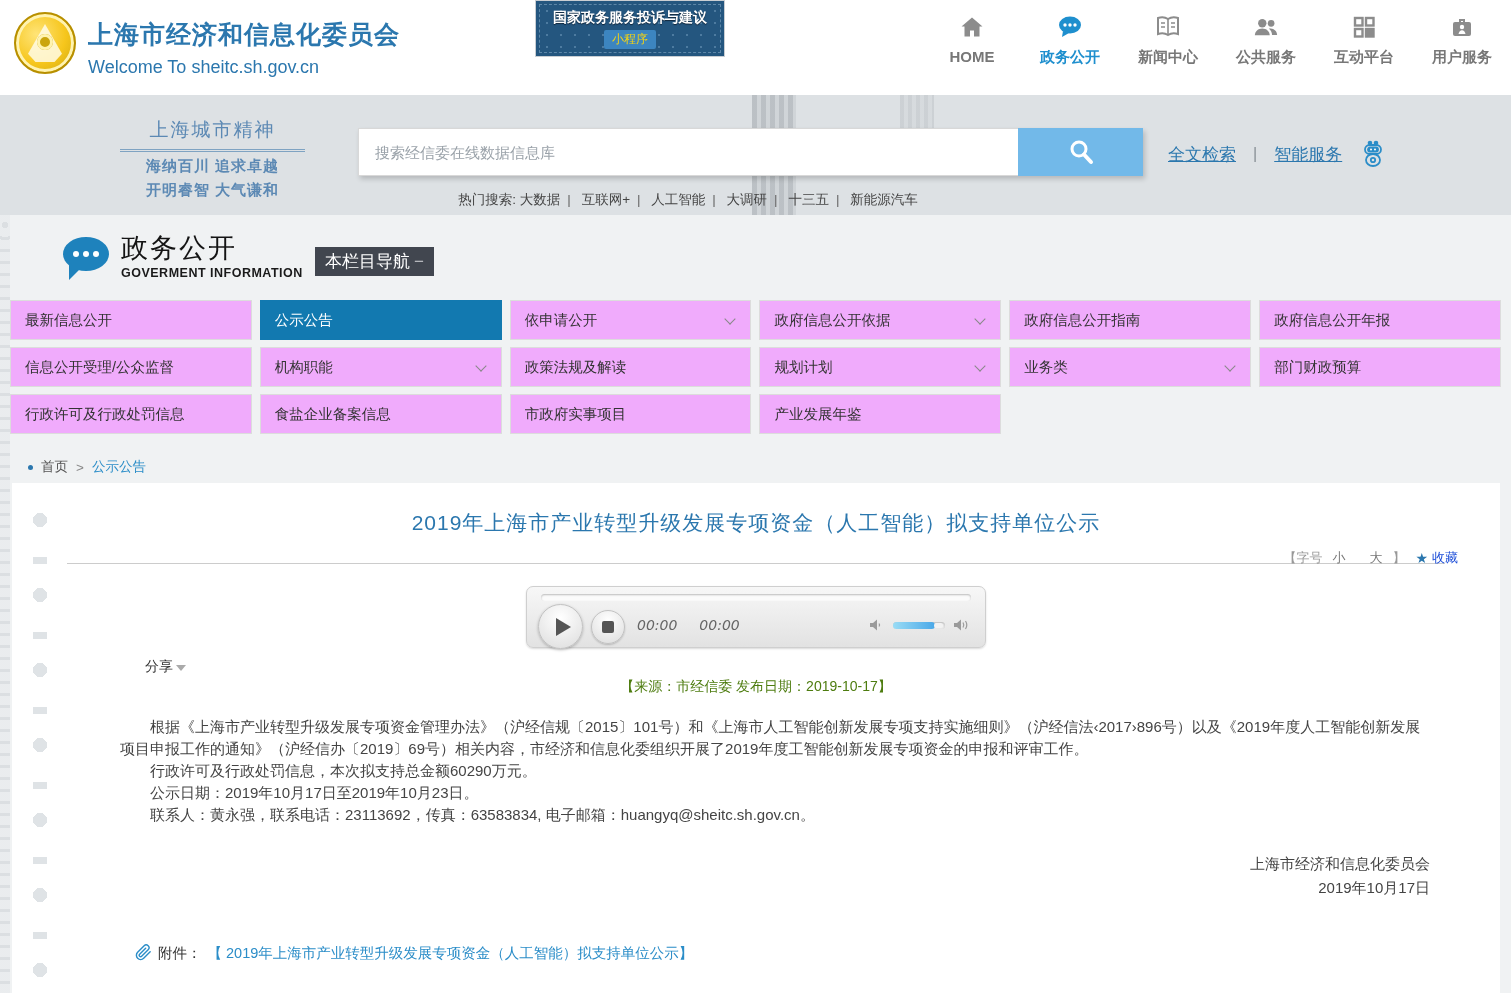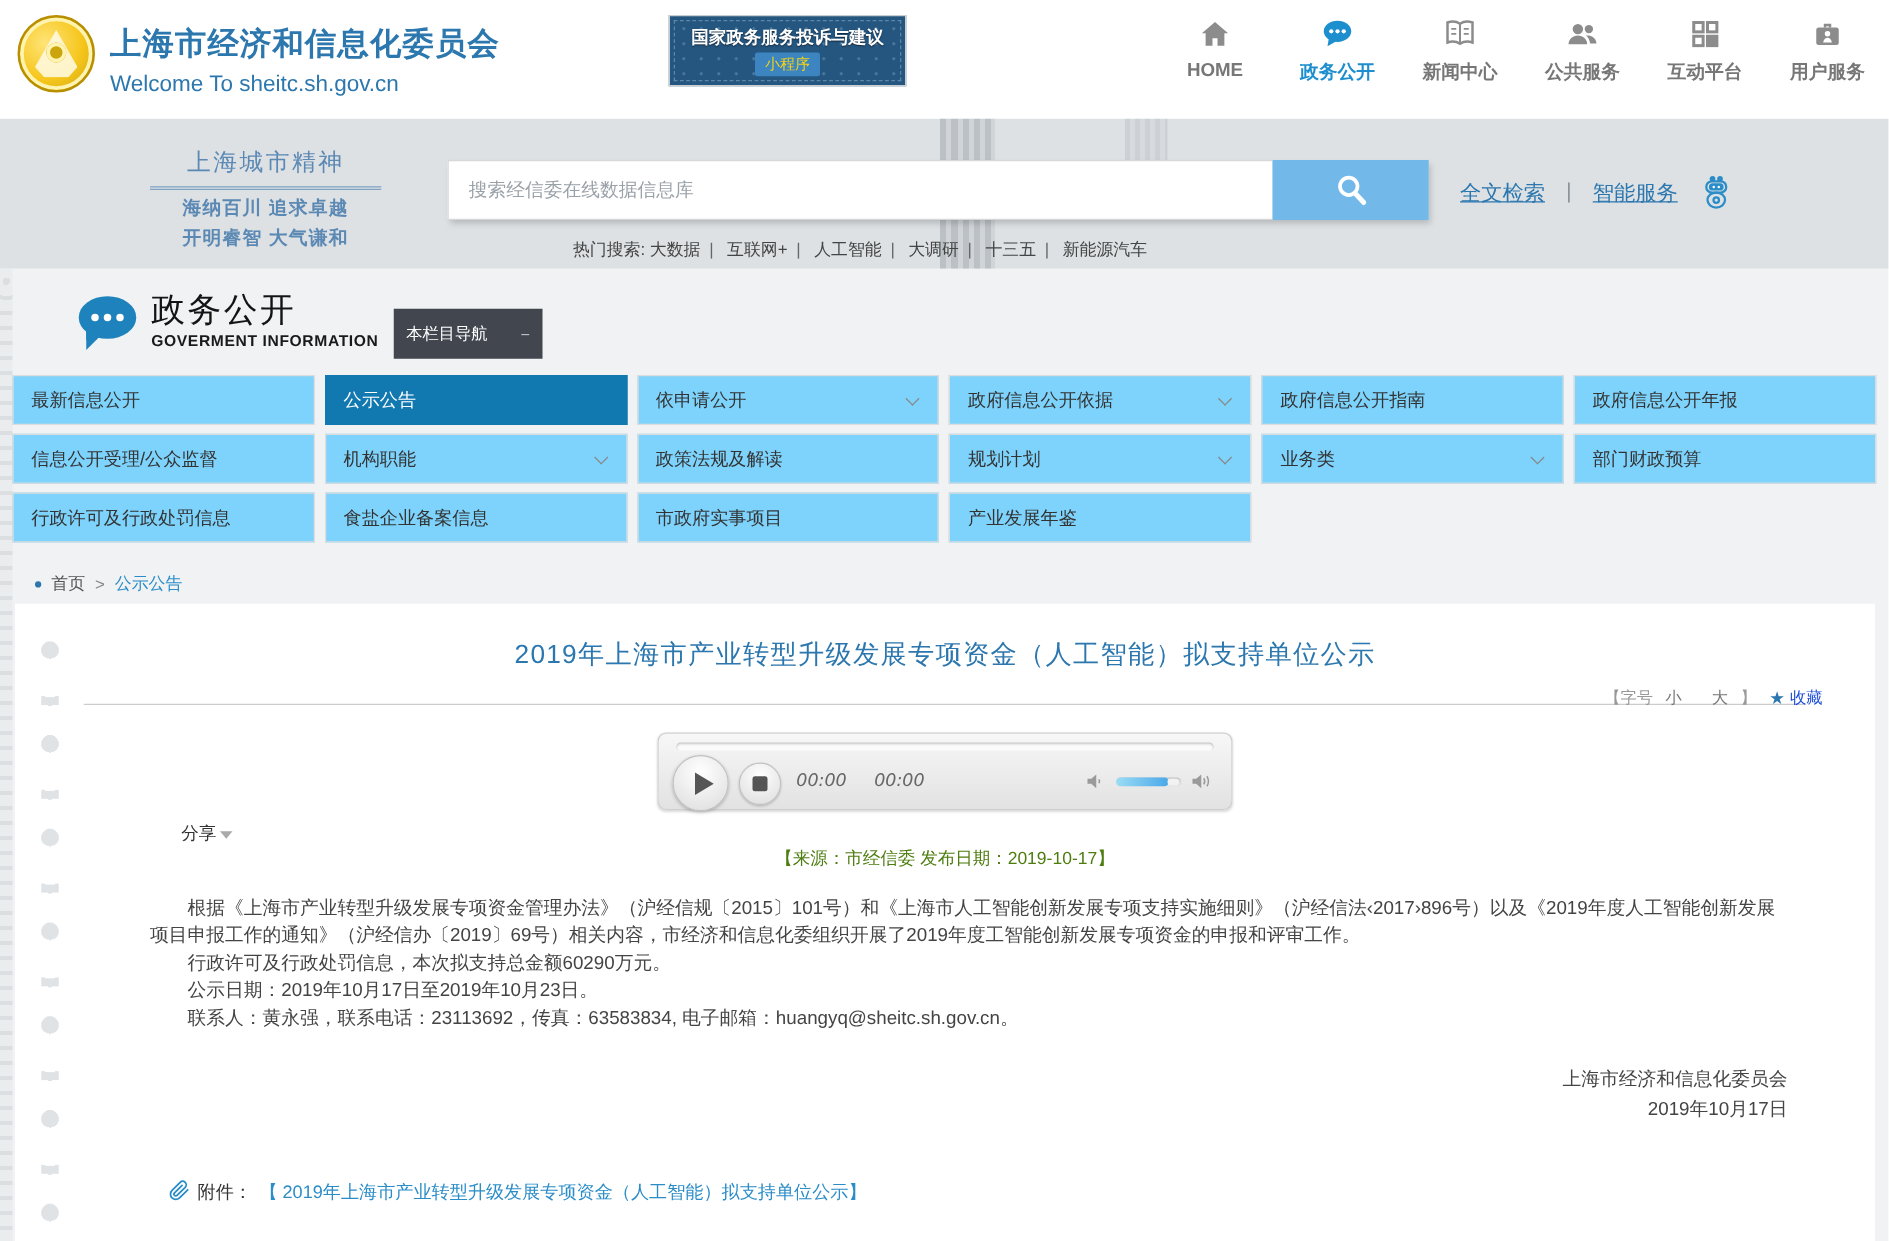--- a/index.html
+++ b/index.html
@@ -13,21 +13,21 @@
     background:radial-gradient(circle at 35% 35%, #ffe477, #f6c61c 55%, #caa50e);
     border:2px solid #b78f00; box-shadow:inset 0 0 0 3px #fff3b0; }
   .logo-badge::before { content:""; position:absolute; left:12px; top:10px; width:34px; height:38px;
     background:#fffbe8; clip-path:polygon(50% 0,100% 78%,78% 100%,22% 100%,0 78%);
     border-radius:6px; opacity:.85; }
   .logo-badge::after { content:""; position:absolute; left:21px; top:20px; width:16px; height:16px;
     border-radius:50%; background:#caa50e; box-shadow:inset 0 0 0 3px #fff3b0; }
   .site-title { position:absolute; left:88px; top:18px; }
   .site-title .cn { font-size:25px; font-weight:bold; color:#2b77ae; letter-spacing:1px; }
   .site-title .en { font-size:18px; color:#2b77ae; margin-top:6px; }
-  .gov-banner { position:absolute; left:535px; top:12px; width:190px; height:57px; background:#24567f;
+  .gov-banner { position:absolute; left:535px; top:0; width:190px; height:57px; background:#24567f;
     border:1px solid #c9ced3; padding:3px; }
   .gov-banner .inner { width:100%; height:100%; border:1px dashed #5d87a8; display:flex; flex-direction:column;
     align-items:center; justify-content:center; gap:3px;
     background-image:radial-gradient(#4d7ba0 1px, transparent 1.5px); background-size:14px 12px; }
   .gov-banner .bn-title { color:#fff; font-weight:bold; font-size:14px; text-shadow:0 1px 1px #12263a; }
   .gov-banner .bn-badge { background:#3c85c0; color:#f5d312; font-size:12px; padding:1px 8px; border-radius:2px; }
   .top-nav { position:absolute; right:18px; top:14px; display:flex; gap:36px; }
   .top-nav .nav-item { display:flex; flex-direction:column; align-items:center; gap:8px; cursor:pointer; min-width:62px; }
   .top-nav .nav-item .nicon { width:26px; height:26px; color:#8c8c8c; display:flex; align-items:center; justify-content:center; }
   .top-nav .nav-item .nlabel { font-size:15px; font-weight:bold; color:#777; }
@@ -62,27 +62,27 @@
   .left-texture { position:absolute; left:0; top:0; width:10px; height:778px; opacity:.5;
     background:repeating-radial-gradient(circle at 5px 10px, #c7ccd1 0 3px, #e4e7ea 3px 12px); }
   .section-header { position:absolute; top:15px; left:0; width:100%; height:70px; }
   .bubble-icon { position:absolute; left:63px; top:7px; width:46px; height:34px; background:#1e82bc; border-radius:50%; }
   .bubble-icon::before { content:""; position:absolute; left:6px; bottom:-9px; width:0; height:0;
     border:8px solid transparent; border-top-color:#1e82bc; border-left-color:#1e82bc; }
   .bubble-icon .bdots { position:absolute; left:10px; top:14px; display:flex; gap:4px; }
   .bubble-icon .bdots i { width:6px; height:6px; border-radius:50%; background:#fff; }
   .sec-title { position:absolute; left:121px; top:0px; font-size:27px; color:#141414; letter-spacing:2px; }
   .sec-sub { position:absolute; left:121px; top:36px; font-size:12.5px; font-weight:bold; color:#1a1a1a; letter-spacing:.5px; }
-  .nav-toggle { position:absolute; left:315px; top:17px; width:119px; height:40px; background:#41464f; color:#fff;
-    font-size:13px; display:flex; align-items:center; justify-content:space-between; padding:0 10px; cursor:pointer; }
+  .nav-toggle { position:absolute; left:315px; top:17px; width:119px; height:29px; background:#41464f; color:#fff;
+    font-size:17px; display:flex; align-items:center; justify-content:space-between; padding:0 10px; cursor:pointer; }
   .nav-toggle .minus { color:#b9bcc1; }
 
   .menu-grid { position:absolute; top:85px; left:10px; width:1491px; display:grid;
     grid-template-columns:repeat(6,1fr); gap:7px 8px; }
-  .menu-item { position:relative; height:40px; background:#7dd3fc; border:1px solid #dcdcdc;
+  .menu-item { position:relative; height:40px; background:#f0abfc; border:1px solid #dcdcdc;
     display:flex; align-items:center; padding:0 14px; font-size:14.5px; color:#333; cursor:pointer; }
   .menu-item.active { background:#1279b0; border-color:#1279b0; color:#fff; }
   .menu-item .chev { position:absolute; right:16px; top:14px; width:8px; height:8px;
     border-right:1.5px solid #888; border-bottom:1.5px solid #888; transform:rotate(45deg); }
 
   .breadcrumb { position:absolute; top:243px; left:28px; display:flex; align-items:center; gap:8px; font-size:13.5px; }
   .bc-dot { width:5px; height:5px; border-radius:50%; background:#2b77ae; }
   .bc-home { color:#555; cursor:pointer; }
   .bc-sep { color:#888; }
   .bc-cur { color:#2b8dc8; cursor:pointer; }

